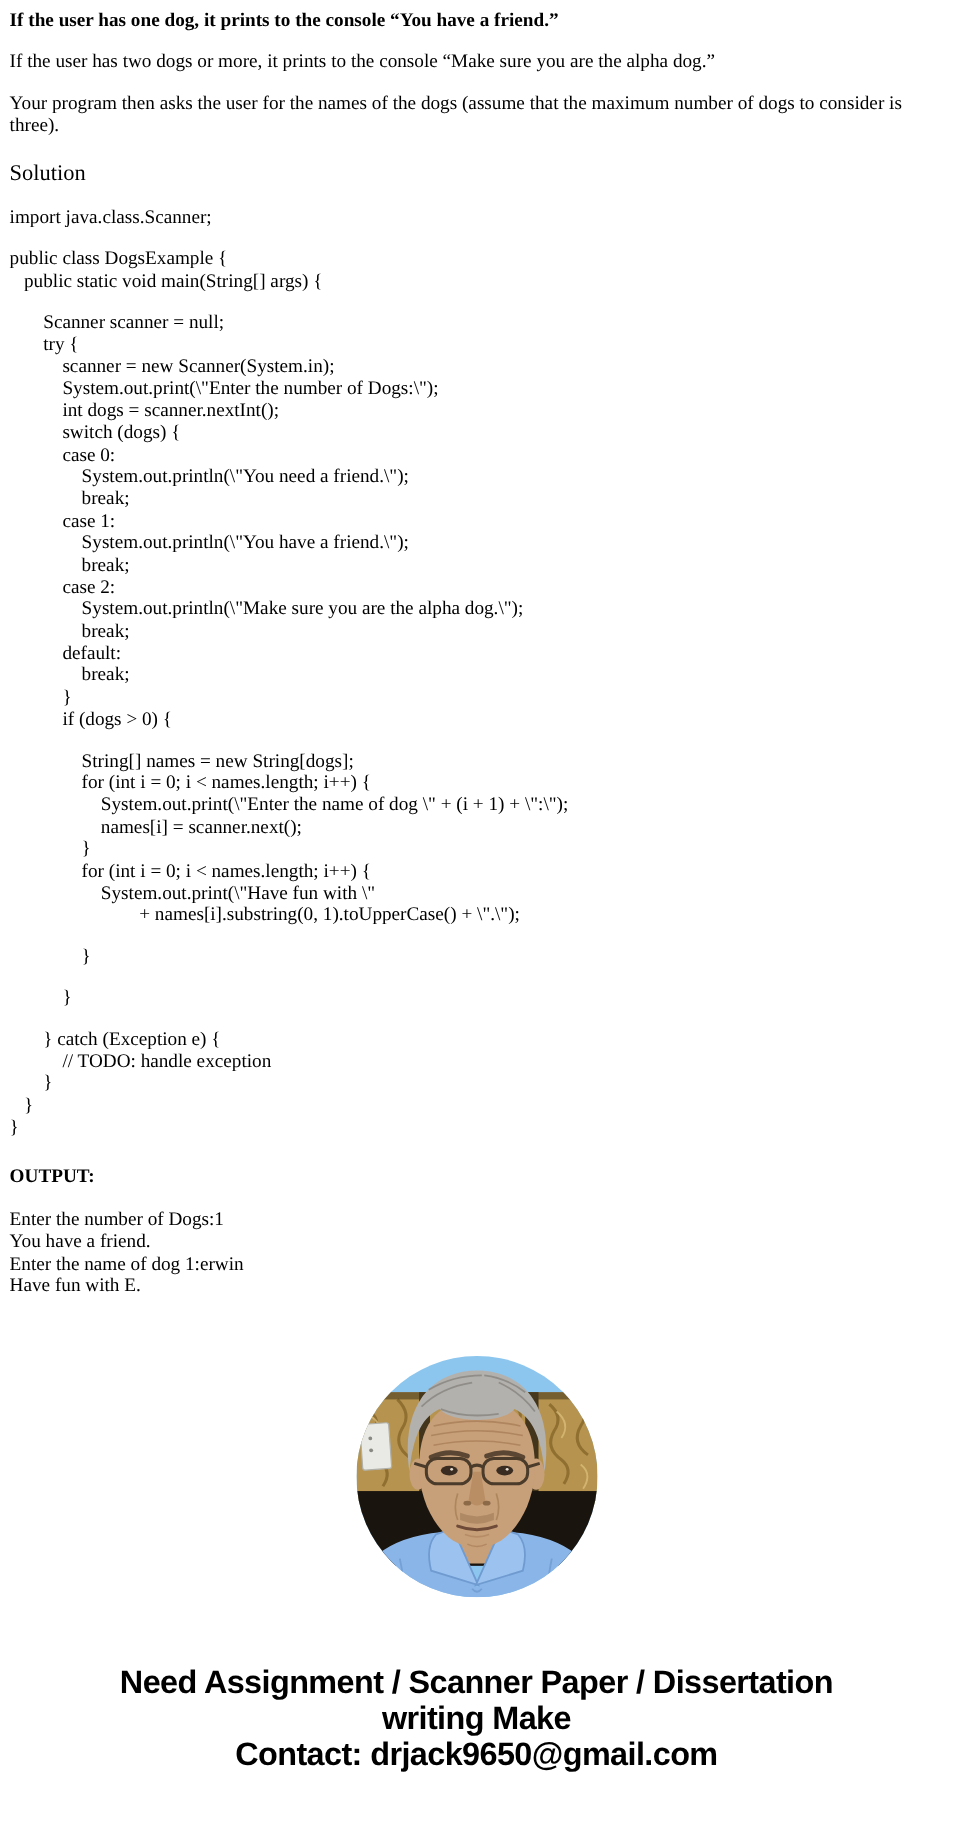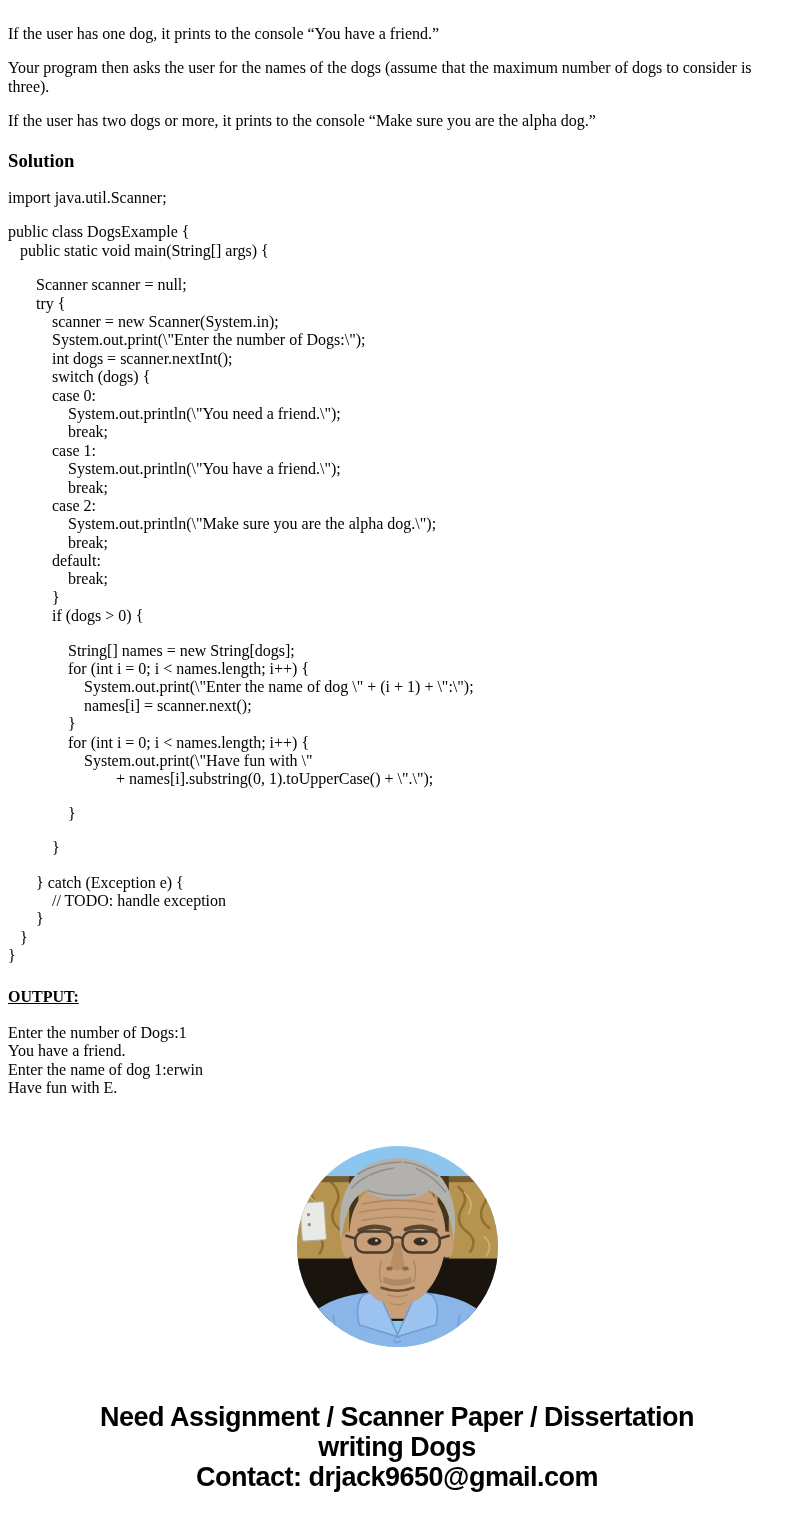--- a/index.html
+++ b/index.html
@@ -9,31 +9,30 @@
     margin: 0 auto;
     padding: 8px;
     box-sizing: border-box;
     background: #ffffff;
     color: #000000;
     font-family: "Liberation Serif", "DejaVu Serif", serif;
     font-size: 16px;
     line-height: 1.15;
   }
   .page p { margin: 16px 0; }
-  .page p.first { margin-top: 17px; }
+  .page p.first { margin-top: 1px; font-weight: bold; }
   h3.solution-heading {
     font-size: 18.7px;
-    font-weight: bold;
+    font-weight: normal;
     margin: 19px 0 18px 0;
   }
   h4.output-heading {
     font-size: 16px;
     font-weight: bold;
     margin: 22px 0 18px 0;
-    text-decoration: underline;
   }
   .code { white-space: pre-wrap; }
   .avatar-wrap {
     margin-top: 49px;
     text-align: center;
   }
   .avatar-wrap svg { display: inline-block; }
   .footer {
     margin-top: 50px;
     text-align: center;
@@ -44,26 +43,26 @@
     letter-spacing: -0.5px;
     color: #000000;
   }
 </style>
 </head>
 <body>
 
 <div class="page">
 
   <p class="first">If the user has one dog, it prints to the console “You have a friend.”</p>
+  <p>If the user has two dogs or more, it prints to the console “Make sure you are the alpha dog.”</p>
   <p>Your program then asks the user for the names of the dogs (assume that the maximum number of dogs to consider is three).</p>
-  <p>If the user has two dogs or more, it prints to the console “Make sure you are the alpha dog.”</p>
 
   <h3 class="solution-heading">Solution</h3>
 
-  <p class="code">import java.util.Scanner;</p>
+  <p class="code">import java.class.Scanner;</p>
   <p class="code">public class DogsExample {
    public static void main(String[] args) {</p>
   <p class="code">       Scanner scanner = null;
        try {
            scanner = new Scanner(System.in);
            System.out.print(\"Enter the number of Dogs:\");
            int dogs = scanner.nextInt();
            switch (dogs) {
            case 0:
                System.out.println(\"You need a friend.\");
@@ -200,17 +199,17 @@
         <path d="M84,141 Q100,147 116,141" stroke="#6e4a38" stroke-width="2.5" fill="none" stroke-linecap="round"></path>
         <path d="M90,148 Q100,152 110,148" stroke="#b08762" stroke-width="1.5" fill="none" opacity="0.8"></path>
 
         <path d="M92,156 Q100,160 108,156" stroke="#a87f58" stroke-width="1.2" fill="none" opacity="0.7"></path>
       </g>
     </svg>
   </div>
 
   <div class="footer">
     <div>Need Assignment / Scanner Paper / Dissertation</div>
-    <div>writing Dogs</div>
+    <div>writing Make</div>
     <div>Contact: drjack9650@gmail.com</div>
   </div>
 
 </div>
 
 </body></html>

